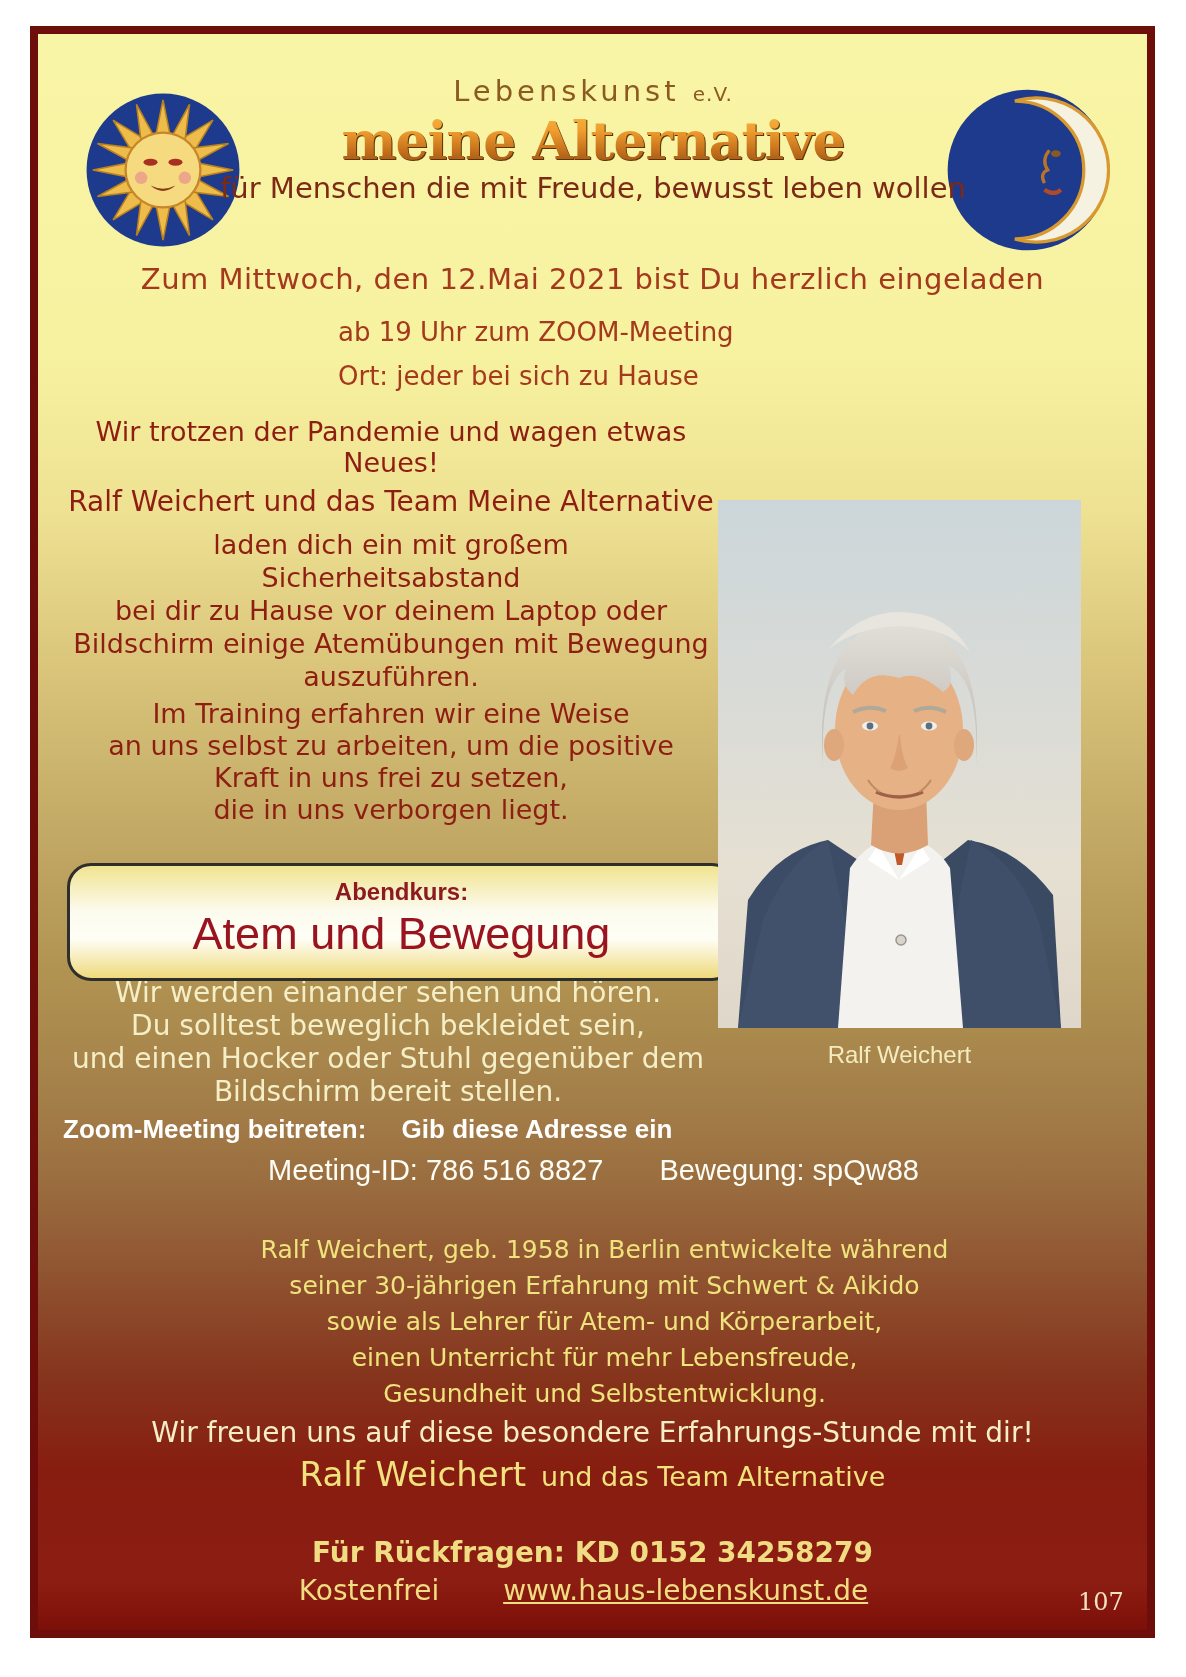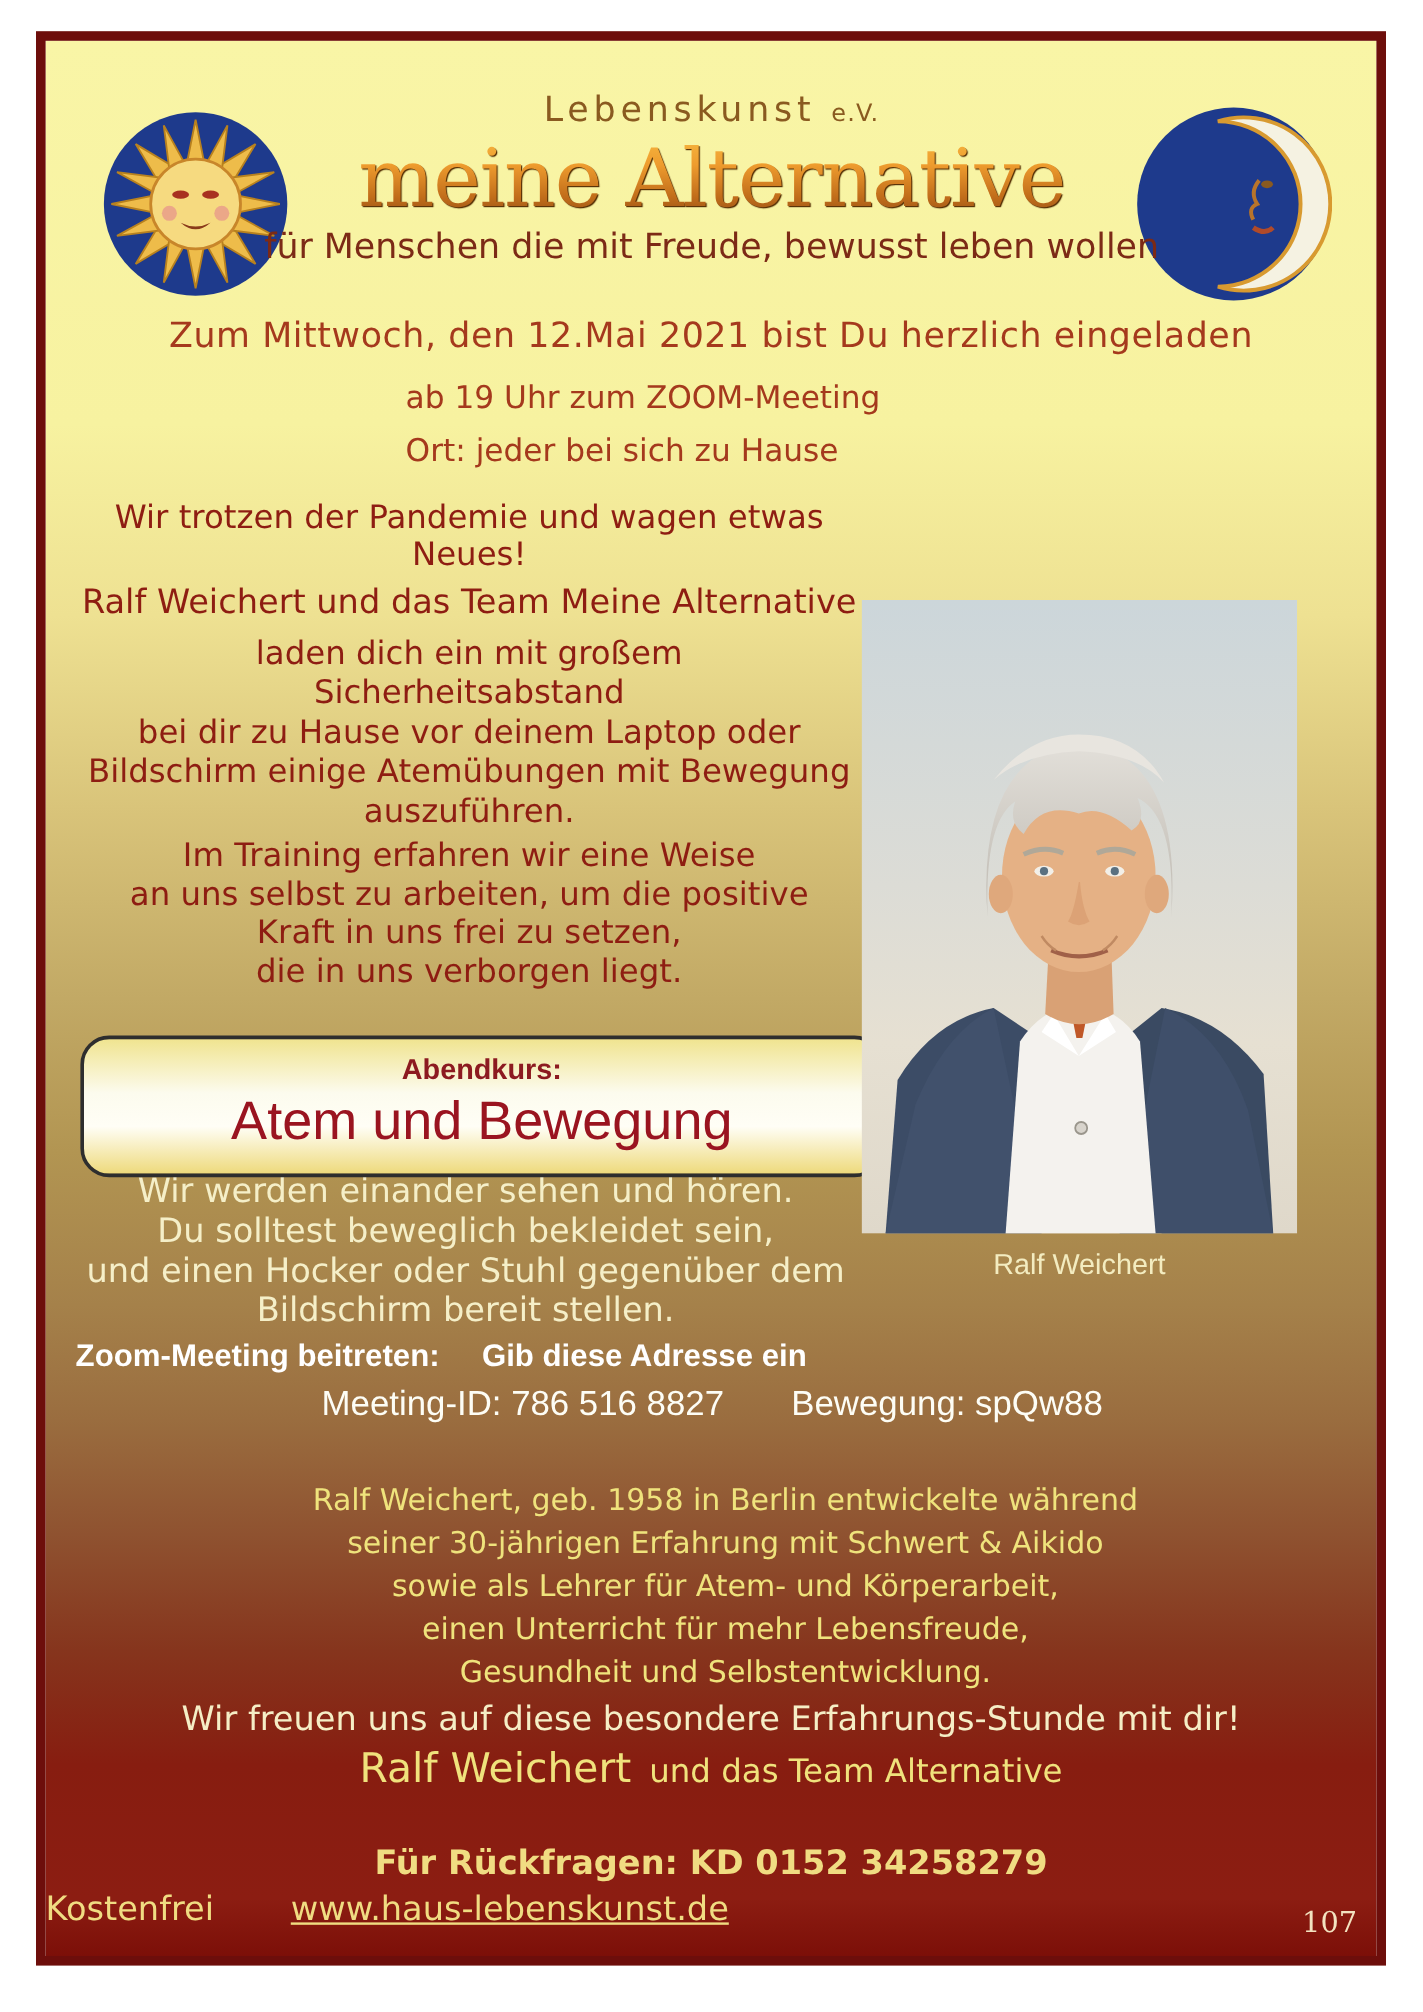--- a/index.html
+++ b/index.html
@@ -22,21 +22,21 @@
   }
   .inner{position:absolute;left:0;top:0;width:1109px;height:1596px;}
 
   
   .icon-circle{position:absolute;}
   .header-text{position:absolute;left:170px;top:40px;width:770px;text-align:center;}
   .org-line{font-size:29px;color:#8a5a20;letter-spacing:4px;font-family:"DejaVu Sans",sans-serif;}
   .org-suffix{font-size:20px;letter-spacing:1px;}
   .main-title{
     margin-top:2px;
-    font-size:67px;font-weight:normal;letter-spacing:-1px;white-space:nowrap;
+    font-size:52px;font-weight:bold;letter-spacing:-1px;white-space:nowrap;
     font-family:"DejaVu Serif",serif;
     background:linear-gradient(180deg,#f7bb42 0%,#ee9c2e 35%,#c06c1a 70%,#8a4a14 100%);
     -webkit-background-clip:text;background-clip:text;color:transparent;
     filter:drop-shadow(1px 1px 0 #5a3408);
   }
   .tagline{font-size:29px;color:#7c2a16;margin-top:0px;}
 
   
   .comic{font-family:"DejaVu Sans",sans-serif;}
   .headline{position:absolute;left:0;top:228px;width:1109px;text-align:center;
@@ -81,25 +81,25 @@
   
   .bio{position:absolute;left:12px;top:1198px;width:1109px;text-align:center;
     font-size:25px;line-height:36px;color:#efe37c;}
   .thanks{position:absolute;left:0;top:1382px;width:1109px;text-align:center;
     font-size:28px;color:#f5eec6;}
   .signature{position:absolute;left:0;top:1420px;width:1109px;text-align:center;color:#f0e27c;}
   .sig-name{font-size:34px;font-weight:500;}
   .sig-rest{font-size:27px;font-weight:500;margin-left:10px;}
   .contact{position:absolute;left:0;top:1502px;width:1109px;text-align:center;
     font-size:28px;color:#f0dc82;font-weight:bold;}
-  .cost-line{position:absolute;left:0;top:1540px;width:1049px;text-align:left;
-    font-size:28px;color:#f0dc82;}
+  .cost-line{position:absolute;left:0;top:1540px;width:1049px;text-align:center;
+    font-size:28px;color:#f0dc82;padding-left:21px;}
   .website{margin-left:55px;text-decoration:underline;color:#f0dc82;cursor:pointer;}
   .cost-label{margin-right:0px;}
-  .page-number{position:absolute;left:1040px;top:1554px;width:60px;text-align:center;
+  .page-number{position:absolute;left:1040px;top:1554px;width:60px;text-align:left;
     font-size:24px;color:#f3e2c0;font-family:"DejaVu Serif",serif;}
 </style>
 </head>
 <body>
 
 <div class="page">
   <div class="inner">
 
     <div class="icon-circle" style="left:47px;top:58px;width:156px;height:156px;">
       <svg width="156" height="156" viewBox="0 0 100 100">

